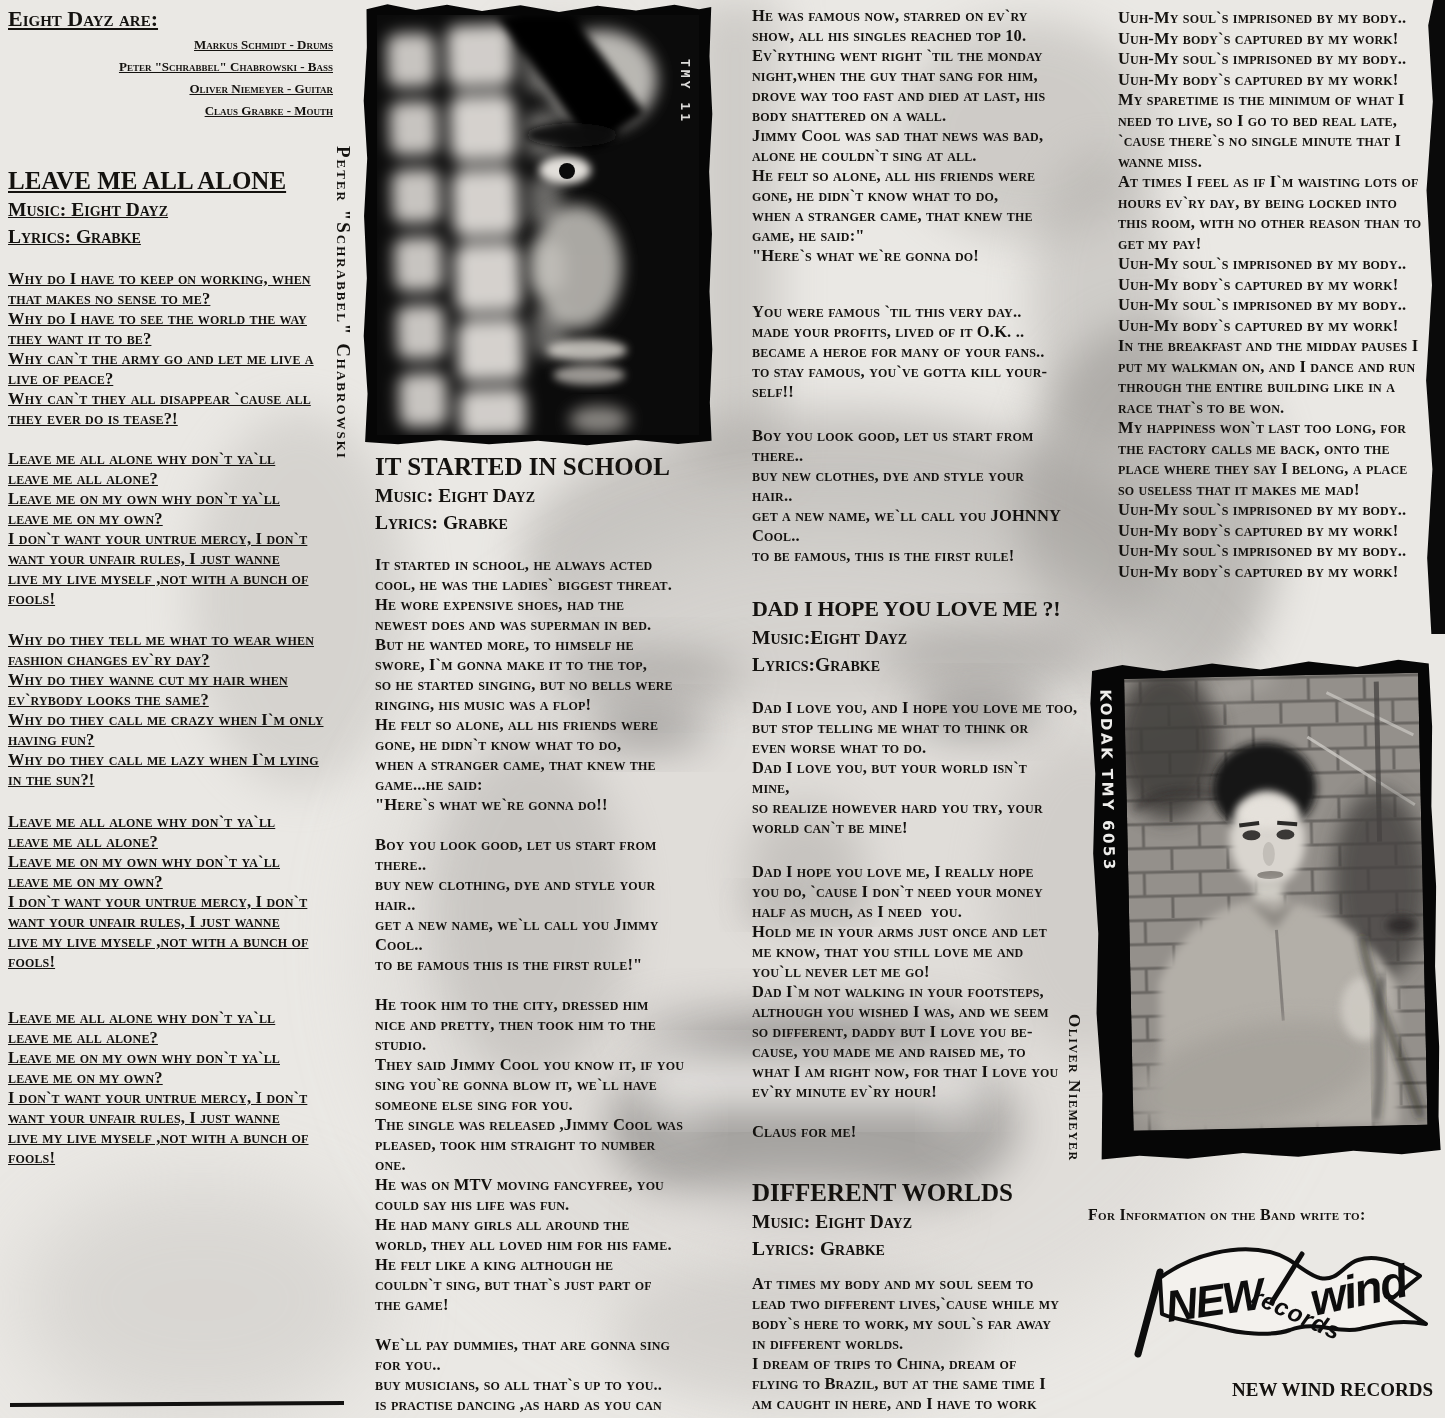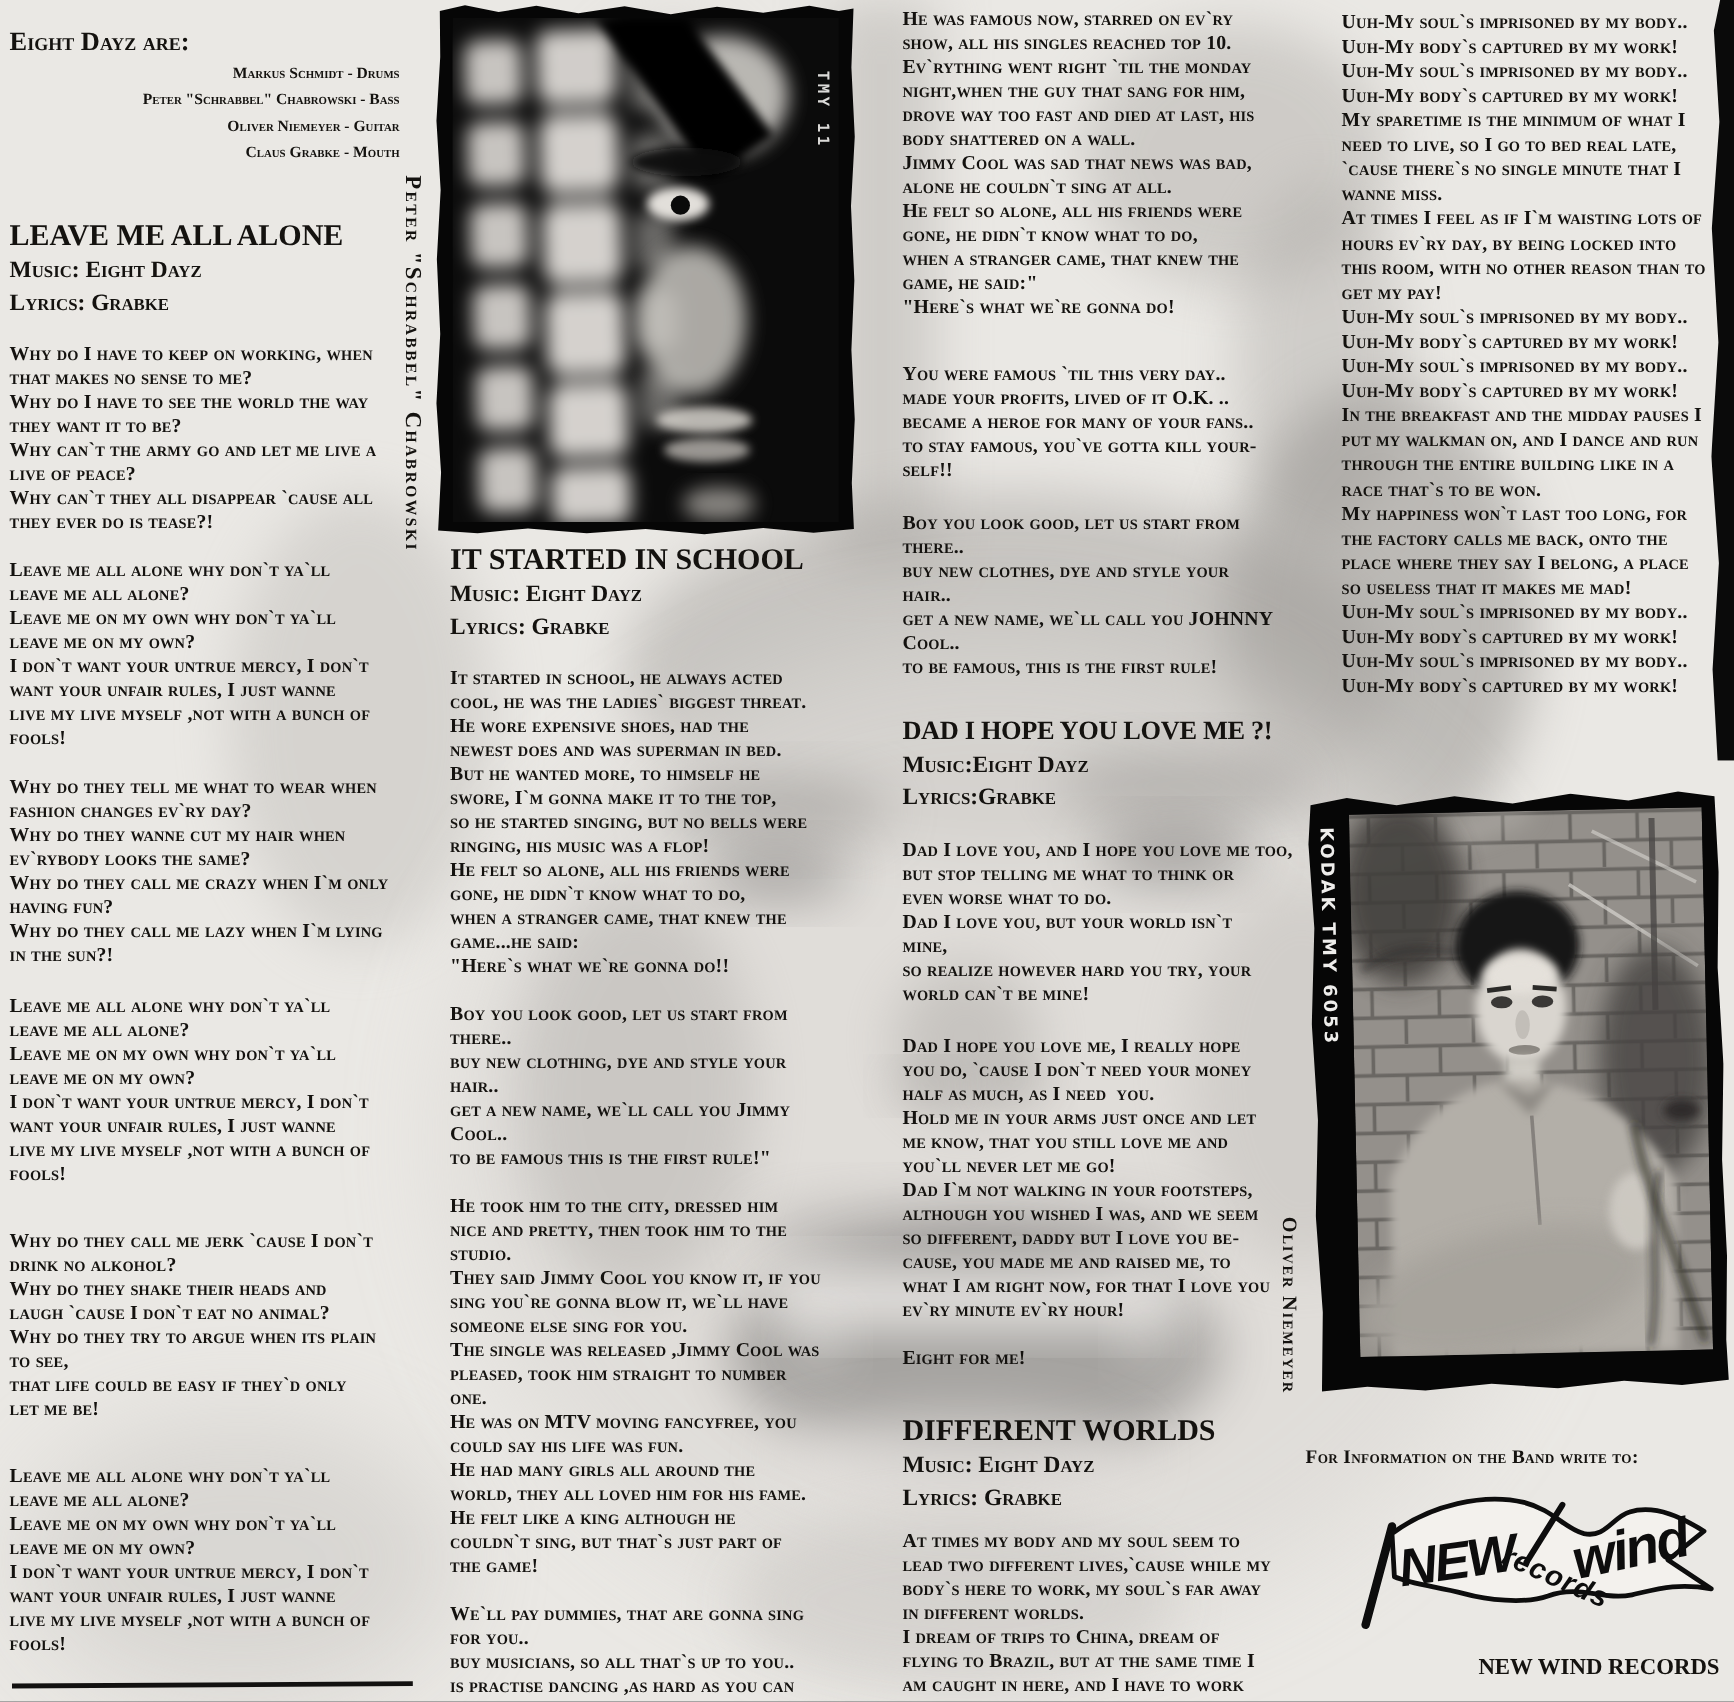--- a/index.html
+++ b/index.html
@@ -186,21 +186,21 @@
       <path d="M252 302 C242 352 252 392 242 448" stroke="#23211f" stroke-width="4" fill="none" filter="url(#ob4)"></path>
       <ellipse cx="272" cy="252" rx="15" ry="9" fill="#2e2c29" filter="url(#ob4)"></ellipse>
     </svg>
     <div class="film-label" id="kodak-label">KODAK TMY 6053</div>
   </div>
   <div class="vcap" id="cap-oliver">Oliver Niemeyer</div>
 
   <div id="edge-strip"></div>
   <div id="bottom-line"></div>
 
-  <div class="col c1" style="left:8px;top:22px;width:325px;">
+  <div class="col c1" style="left:8px;top:6px;width:325px;text-decoration:underline;">
     <div class="band-heading">Eight Dayz are:</div>
     <div class="members">Markus Schmidt - Drums
 Peter "Schrabbel" Chabrowski - Bass
 Oliver Niemeyer - Guitar
 Claus Grabke - Mouth</div>
     <div class="song-title mt44">LEAVE ME ALL ALONE</div>
     <div class="credit">Music: Eight Dayz</div>
     <div class="credit">Lyrics: Grabke</div>
     <div class="stanza mt13">Why do I have to keep on working, when
 that makes no sense to me?
@@ -227,28 +227,20 @@
 Why do they call me lazy when I`m lying
 in the sun?!</div>
     <div class="stanza mt22">Leave me all alone why don`t ya`ll
 leave me all alone?
 Leave me on my own why don`t ya`ll
 leave me on my own?
 I don`t want your untrue mercy, I don`t
 want your unfair rules, I just wanne
 live my live myself ,not with a bunch of
 fools!</div>
-    <div class="stanza mt36">Why do they call me jerk `cause I don`t
-drink no alkohol?
-Why do they shake their heads and
-laugh `cause I don`t eat no animal?
-Why do they try to argue when its plain
-to see,
-that life could be easy if they`d only
-let me be!</div>
     <div class="stanza mt36">Leave me all alone why don`t ya`ll
 leave me all alone?
 Leave me on my own why don`t ya`ll
 leave me on my own?
 I don`t want your untrue mercy, I don`t
 want your unfair rules, I just wanne
 live my live myself ,not with a bunch of
 fools!</div>
   </div>
 
@@ -341,21 +333,21 @@
 half as much, as I need  you.
 Hold me in your arms just once and let
 me know, that you still love me and
 you`ll never let me go!
 Dad I`m not walking in your footsteps,
 although you wished I was, and we seem
 so different, daddy but I love you be-
 cause, you made me and raised me, to
 what I am right now, for that I love you
 ev`ry minute ev`ry hour!</div>
-    <div class="stanza mt20">Eight for me!</div>
+    <div class="stanza mt20">Claus for me!</div>
     <div class="song-title mt36">DIFFERENT WORLDS</div>
     <div class="credit">Music: Eight Dayz</div>
     <div class="credit">Lyrics: Grabke</div>
     <div class="stanza mt12">At times my body and my soul seem to
 lead two different lives,`cause while my
 body`s here to work, my soul`s far away
 in different worlds.
 I dream of trips to China, dream of
 flying to Brazil, but at the same time I
 am caught in here, and I have to work

